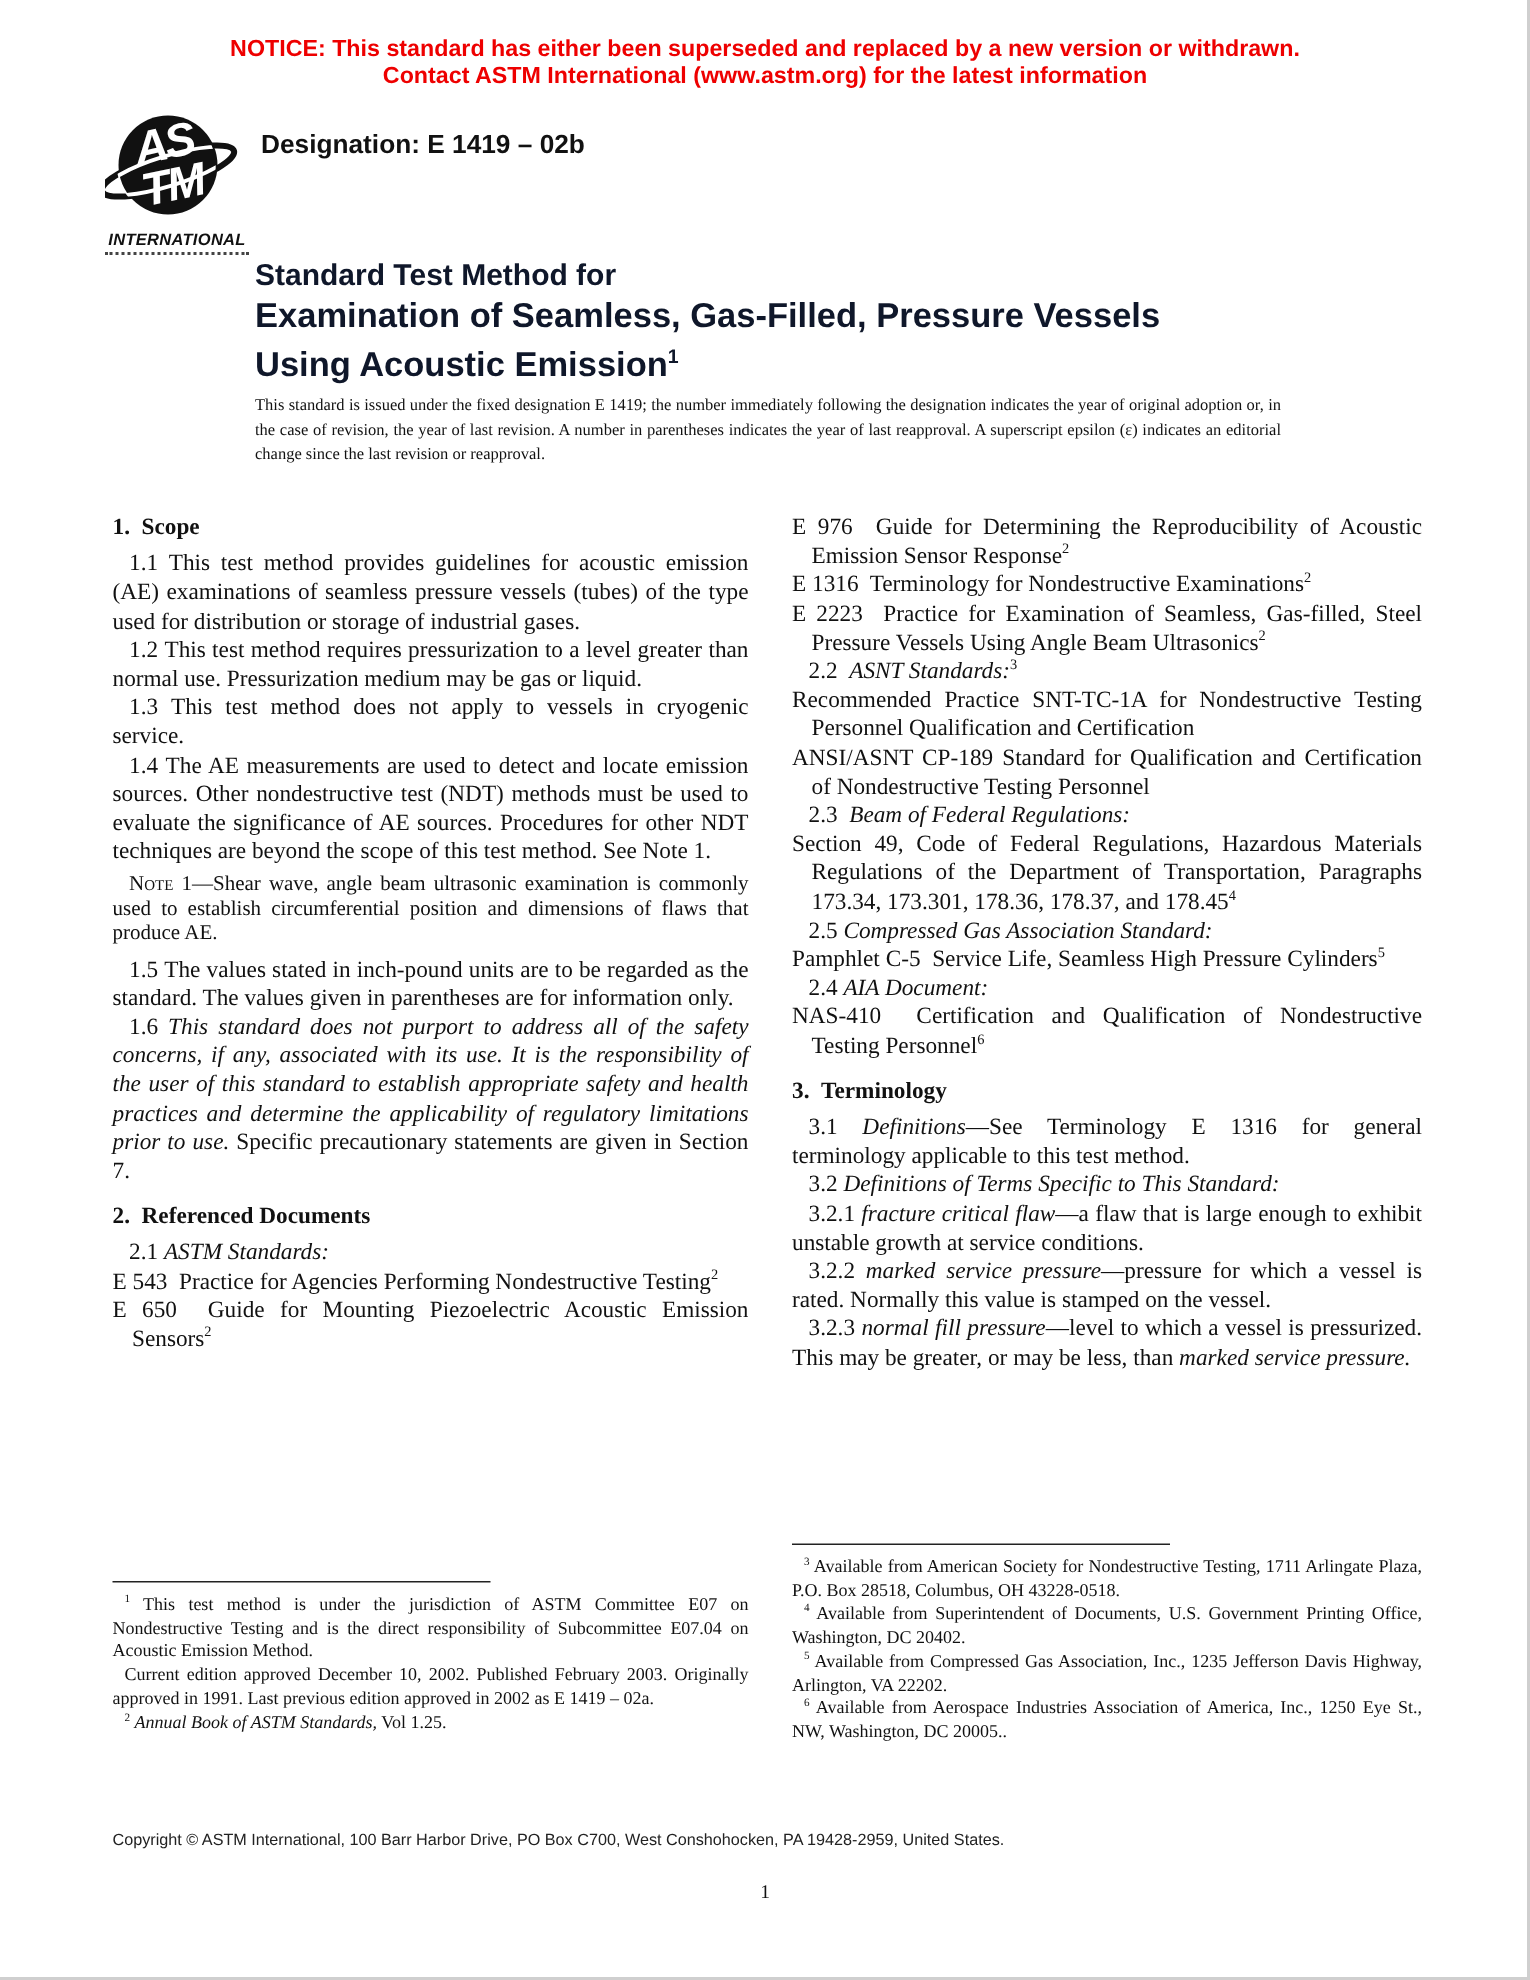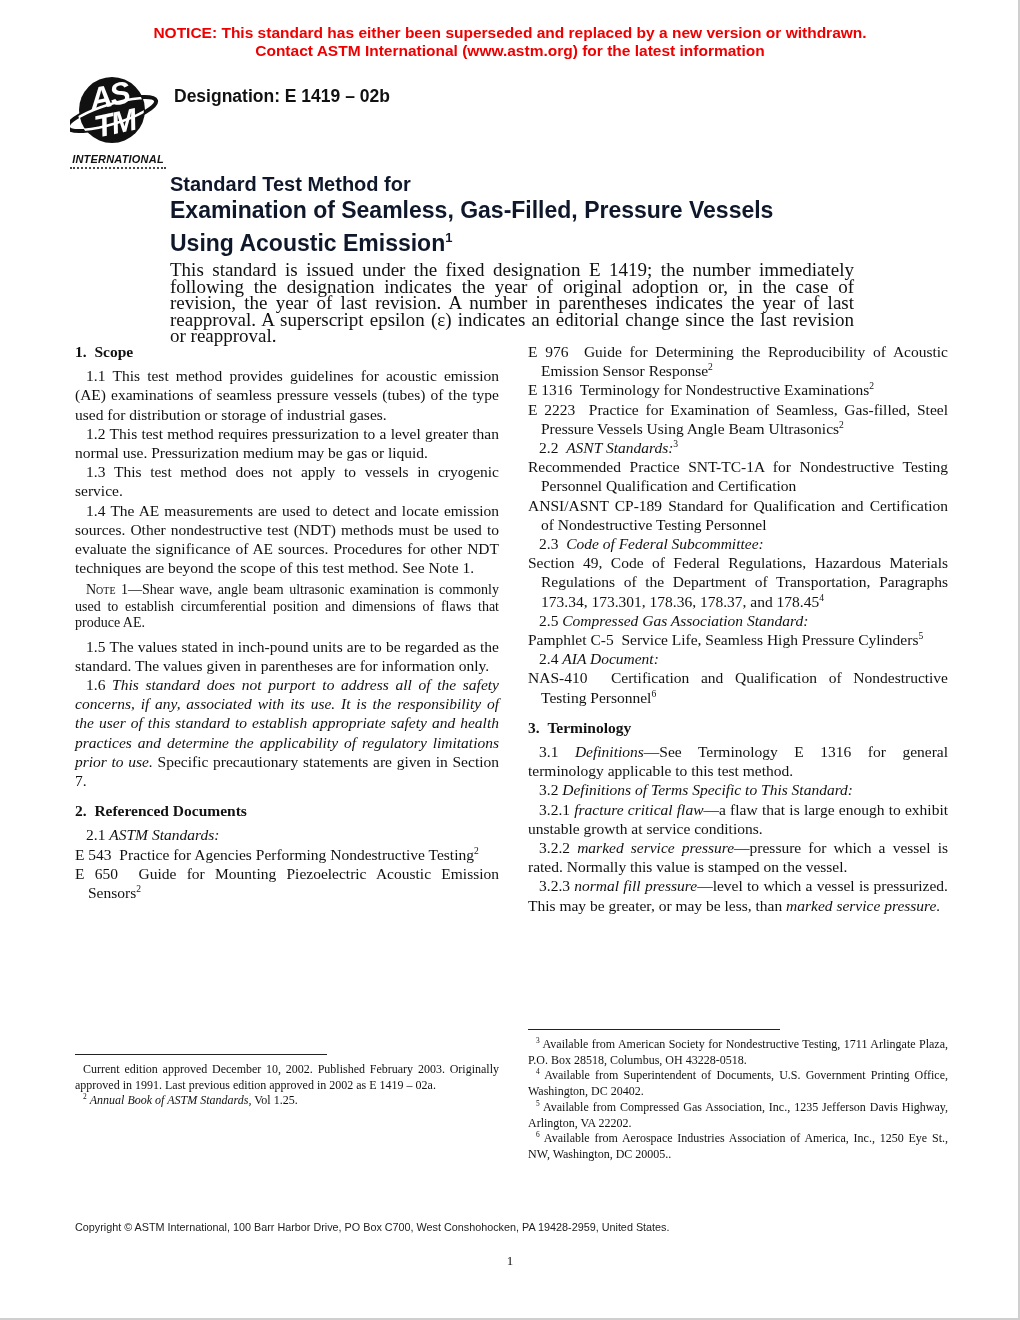--- a/index.html
+++ b/index.html
@@ -28,21 +28,21 @@
     font-family:"Liberation Sans", sans-serif;font-weight:bold;font-size:17.5px;color:#111;
   }
   
   #title{left:170px;top:172px;width:720px;font-family:"Liberation Sans", sans-serif;font-weight:bold;color:#0f172a;}
   #title .t1{font-size:20px;line-height:25px;}
   #title .t2{font-size:23px;line-height:27px;}
   #title sup{font-size:13px;}
   
   #issue{
     left:170px;top:262px;width:684px;
-    font-size:19px;line-height:16.6px;text-align:justify;
+    font-size:11px;line-height:16.6px;text-align:justify;
   }
   
   .col{font-size:15.5px;line-height:19.2px;text-align:justify;}
   #leftcol{left:75px;top:342px;width:424px;}
   #rightcol{left:528px;top:342px;width:420px;}
   .blk{margin:0;padding:0;}
   .blk.heading{font-weight:bold;margin:11px 0 5px 0;text-align:left;}
   .blk.heading:first-child{margin-top:0;}
   .blk.para{text-indent:11px;}
   .blk.ref{padding-left:13px;text-indent:-13px;}
@@ -114,37 +114,38 @@
     <p class="blk ref"><span>E 650&nbsp; Guide for Mounting Piezoelectric Acoustic Emission Sensors</span><sup>2</sup></p>
   </div>
 
 <div id="rightcol" class="abs col">
     <p class="blk ref"><span>E 976&nbsp; Guide for Determining the Reproducibility of Acoustic Emission Sensor Response</span><sup>2</sup></p>
     <p class="blk ref"><span>E 1316&nbsp; Terminology for Nondestructive Examinations</span><sup>2</sup></p>
     <p class="blk ref"><span>E 2223&nbsp; Practice for Examination of Seamless, Gas-filled, Steel Pressure Vessels Using Angle Beam Ultrasonics</span><sup>2</sup></p>
     <p class="blk para"><span>2.2&nbsp;&nbsp;</span><span class="it">ASNT Standards:</span><sup>3</sup></p>
     <p class="blk ref"><span>Recommended Practice SNT-TC-1A for Nondestructive Testing Personnel Qualification and Certification</span></p>
     <p class="blk ref"><span>ANSI/ASNT CP-189 Standard for Qualification and Certification of Nondestructive Testing Personnel</span></p>
-    <p class="blk para"><span>2.3&nbsp;&nbsp;</span><span class="it">Code of Federal Subcommittee:</span></p>
+    <p class="blk para"><span>2.3&nbsp;&nbsp;</span><span class="it">Beam of Federal Regulations:</span></p>
     <p class="blk ref"><span>Section 49, Code of Federal Regulations, Hazardous Materials Regulations of the Department of Transportation, Paragraphs 173.34, 173.301, 178.36, 178.37, and 178.45</span><sup>4</sup></p>
     <p class="blk para"><span>2.5&nbsp;</span><span class="it">Compressed Gas Association Standard:</span></p>
     <p class="blk ref"><span>Pamphlet C-5&nbsp; Service Life, Seamless High Pressure Cylinders</span><sup>5</sup></p>
     <p class="blk para"><span>2.4&nbsp;</span><span class="it">AIA Document:</span></p>
     <p class="blk ref"><span>NAS-410&nbsp; Certification and Qualification of Nondestructive Testing Personnel</span><sup>6</sup></p>
     <p class="blk heading"><span>3.&nbsp;&nbsp;Terminology</span></p>
     <p class="blk para"><span>3.1&nbsp;</span><span class="it">Definitions</span><span>—See Terminology E 1316 for general terminology applicable to this test method.</span></p>
     <p class="blk para"><span>3.2&nbsp;</span><span class="it">Definitions of Terms Specific to This Standard:</span></p>
     <p class="blk para"><span>3.2.1&nbsp;</span><span class="it">fracture critical flaw</span><span>—a flaw that is large enough to exhibit unstable growth at service conditions.</span></p>
     <p class="blk para"><span>3.2.2&nbsp;</span><span class="it">marked service pressure</span><span>—pressure for which a vessel is rated. Normally this value is stamped on the vessel.</span></p>
     <p class="blk para"><span>3.2.3&nbsp;</span><span class="it">normal fill pressure</span><span>—level to which a vessel is pressurized. This may be greater, or may be less, than </span><span class="it">marked service pressure.</span></p>
   </div>
 
 <div id="leftfoot" class="abs fnblock">
   <div class="fnrule"></div>
   <div>
+      <p class="blk fn"><sup>1</sup><span> This test method is under the jurisdiction of ASTM Committee E07 on Nondestructive Testing and is the direct responsibility of Subcommittee E07.04 on Acoustic Emission Method.</span></p>
       <p class="blk fn"><span>Current edition approved December 10, 2002. Published February 2003. Originally approved in 1991. Last previous edition approved in 2002 as E 1419 – 02a.</span></p>
       <p class="blk fn"><sup>2</sup><span> </span><span class="it">Annual Book of ASTM Standards,</span><span> Vol 1.25.</span></p>
     </div>
 </div>
 
 <div id="rightfoot" class="abs fnblock">
   <div class="fnrule"></div>
   <div>
       <p class="blk fn"><sup>3</sup><span> Available from American Society for Nondestructive Testing, 1711 Arlingate Plaza, P.O. Box 28518, Columbus, OH 43228-0518.</span></p>
       <p class="blk fn"><sup>4</sup><span> Available from Superintendent of Documents, U.S. Government Printing Office, Washington, DC 20402.</span></p>

